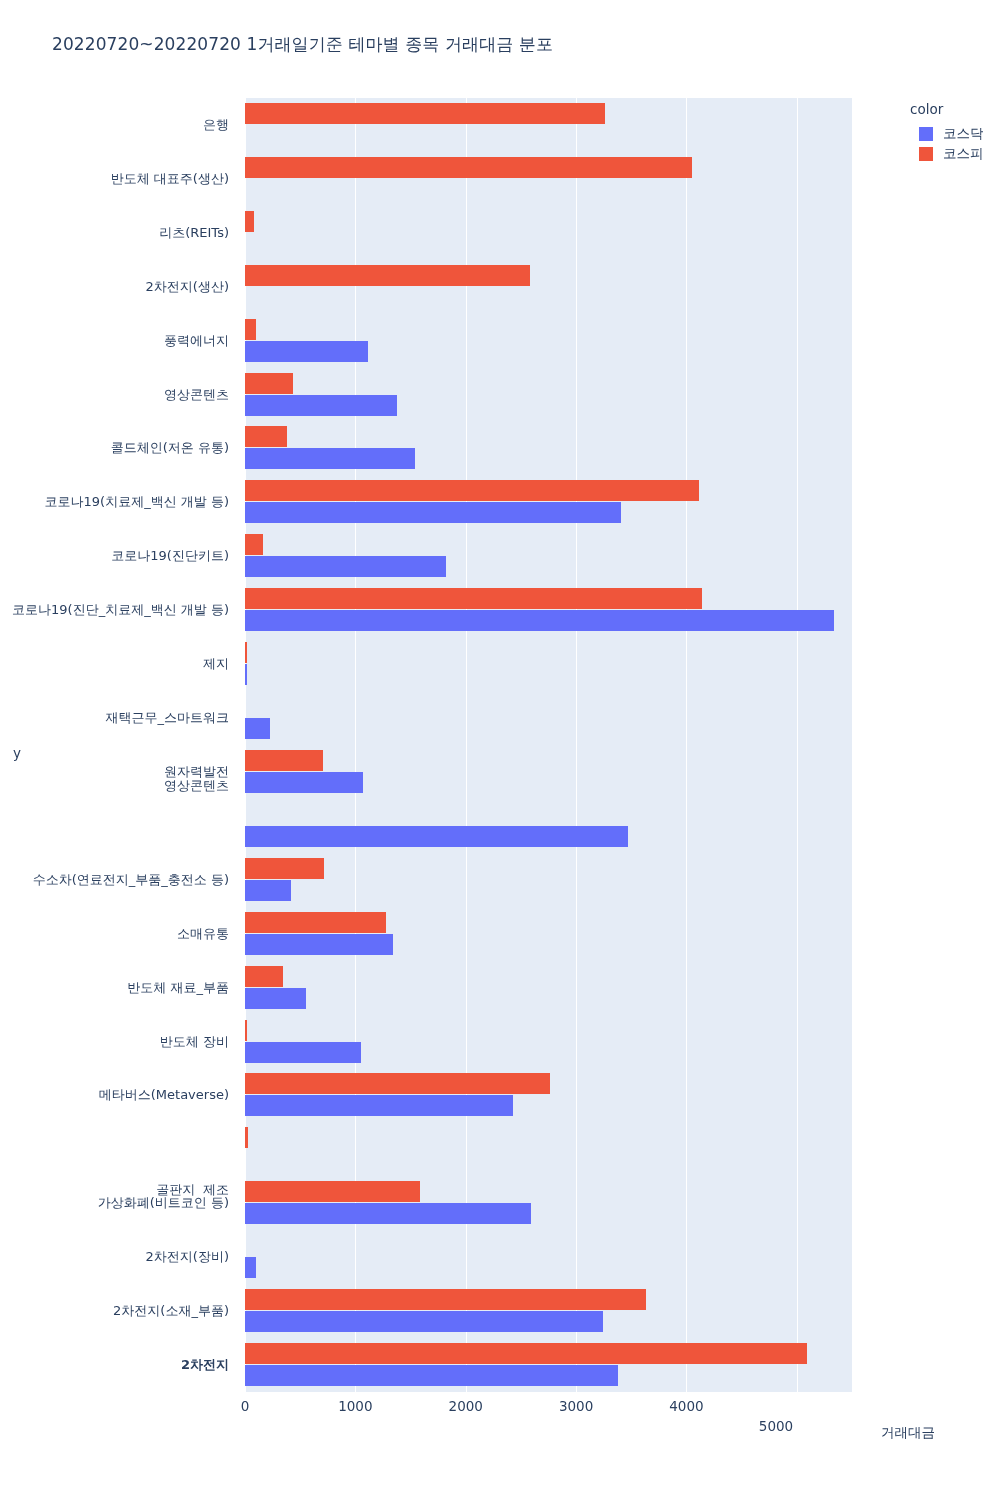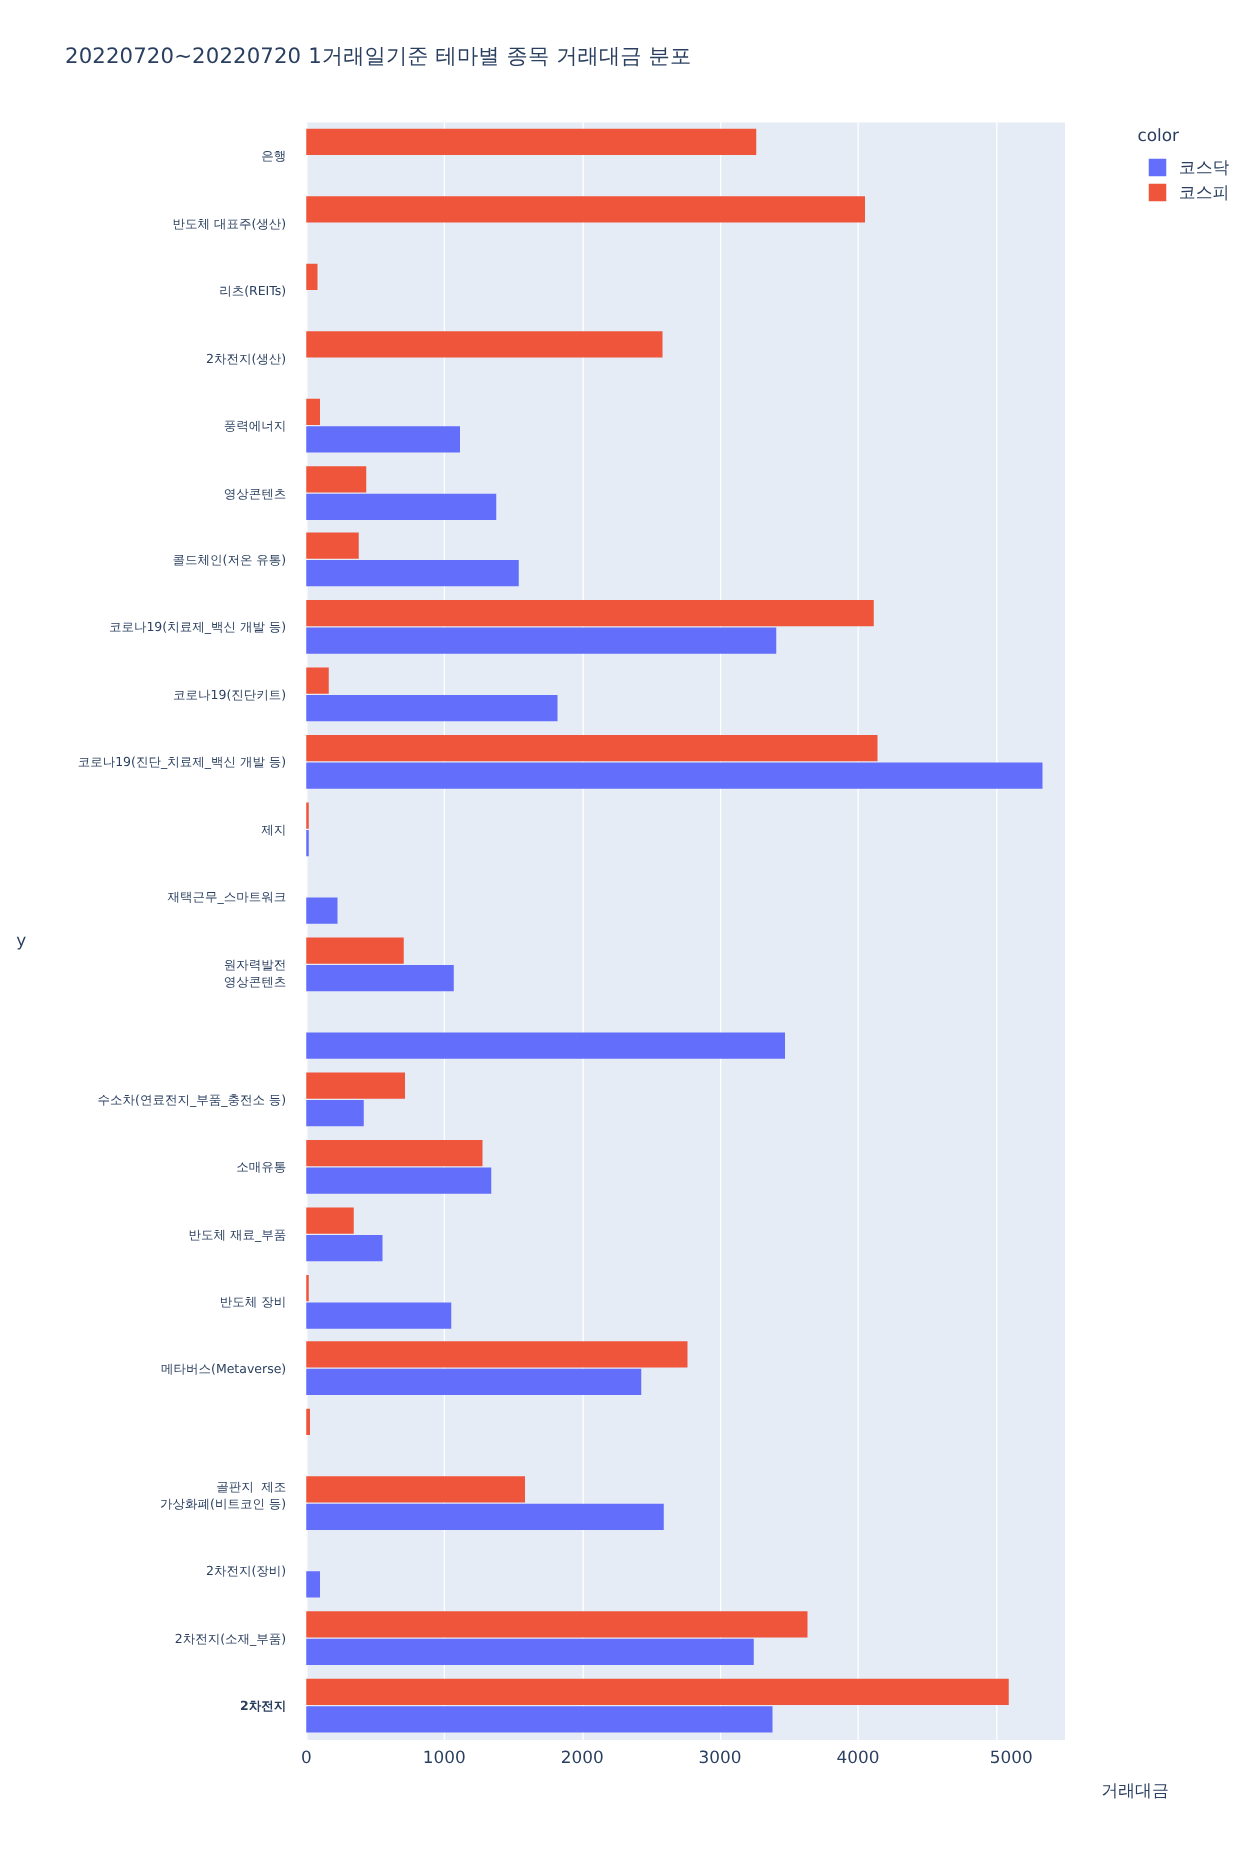--- a/index.html
+++ b/index.html
@@ -52,21 +52,21 @@
     border-radius: 0;
   }
   .bar.kospi { background: #ef553b; top: 0px; }
   .bar.kosdaq { background: #636efa; top: 22px; }
   
   #y-labels { position: absolute; left: 0; top: 98px; width: 240px; height: 1294px; }
   .y-label {
     position: absolute;
     right: 11px;
     transform: translateY(-50%);
-    font-size: 10px;
+    font-size: 13px;
     color: #2a3f5f;
     white-space: nowrap;
     text-align: right;
   }
   #y-axis-title {
     position: absolute;
     left: 13px; top: 745px;
     font-size: 13.5px;
     color: #2a3f5f;
   }
@@ -251,21 +251,21 @@
       <div class="y-label" style="top: 1267.04px; font-weight: bold;">2차전지</div>
     </div>
   <div id="y-axis-title">y</div>
 
   <div id="x-labels">
       <div class="x-label" style="left: 0px;">0</div>
       <div class="x-label" style="left: 110.364px;">1000</div>
       <div class="x-label" style="left: 220.727px;">2000</div>
       <div class="x-label" style="left: 331.091px;">3000</div>
       <div class="x-label" style="left: 441.455px;">4000</div>
-      <div class="x-label" style="left: 564px;">5000</div>
+      <div class="x-label" style="left: 531px; margin-top: 20px;">5000</div>
     </div>
   <div id="x-axis-title"><span>거래대금</span></div>
 
   <div id="legend">
     <div id="legend-title">color</div>
     <div id="legend-items">
         <div class="legend-item">
           <span class="legend-swatch" style="background: rgb(99, 110, 250);"></span>
           <span class="legend-label">코스닥</span>
         </div>

